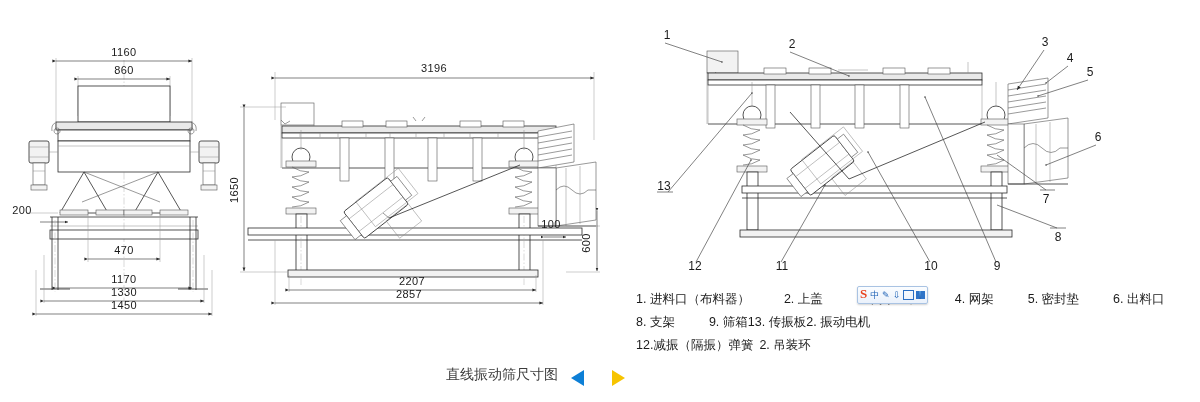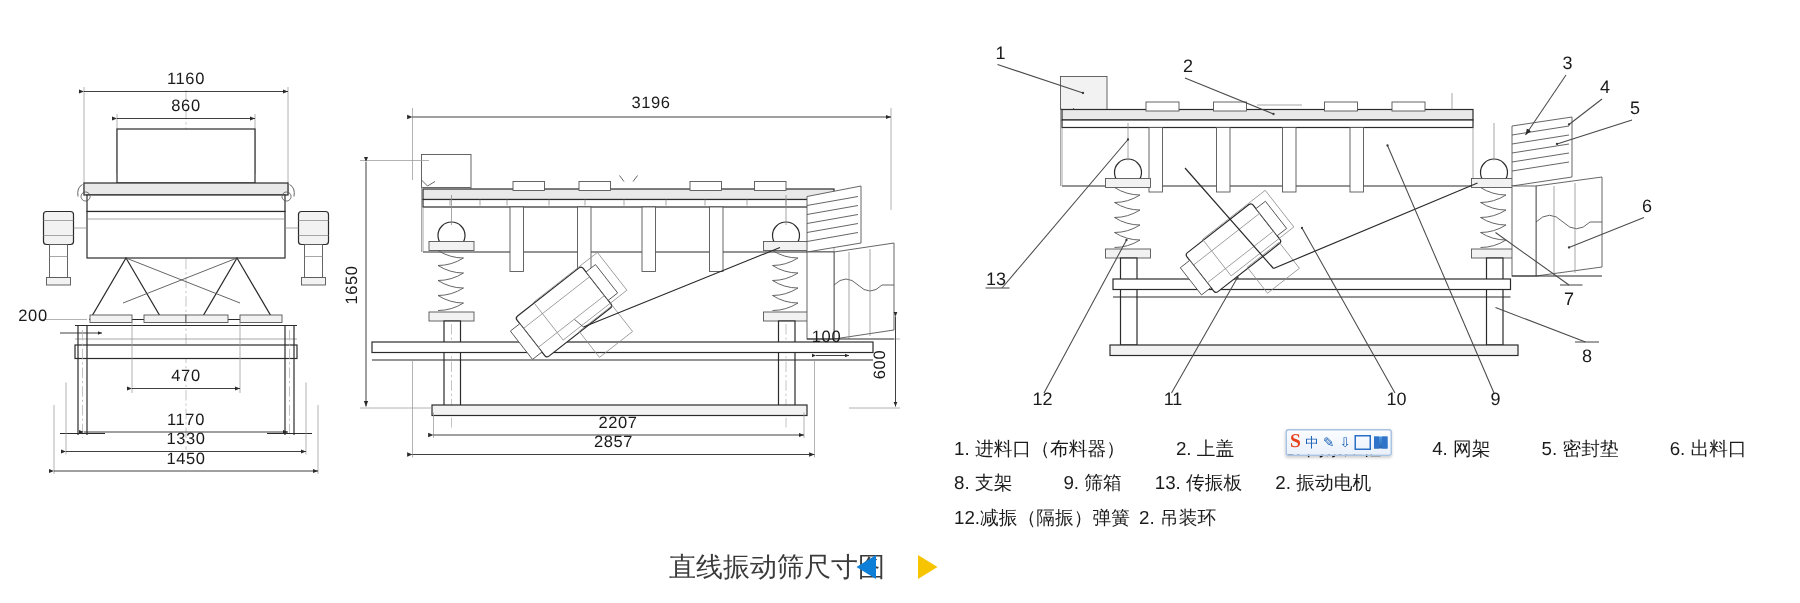--- a/index.html
+++ b/index.html
@@ -24,38 +24,38 @@
   .ln-ctr{stroke:#b0b0b0;stroke-width:.5;fill:none;stroke-dasharray:7 2 1.5 2;}
   .ln-lead{stroke:#4a4a4a;stroke-width:.7;fill:none;}
   .fillw{fill:#ffffff;}
   .fillg{fill:#f2f2f2;}
   .fillgg{fill:#e9e9e9;}
 
   
   .legend{position:absolute;left:636px;top:288px;width:560px;
           font-size:12.5px;line-height:23px;color:#1c1c1c;}
   .legend-row{white-space:nowrap;display:flex;}
-  .legend-item{margin-right:22px;}
+  .legend-item{}
   .legend-item.wide{margin-right:34px;}
 
   
   .ime{position:absolute;left:857px;top:286px;height:16px;display:flex;align-items:center;
        background:linear-gradient(#fbfdff,#eaf1fb);border:1px solid #a9c3e3;border-radius:2px;
        padding:0 1px;box-shadow:0 1px 2px rgba(0,0,0,.18);}
   .ime .s-logo{font-weight:bold;font-size:13px;color:#e8411c;font-family:"Liberation Serif",serif;
                line-height:12px;margin:0 2px 0 1px;transform:translateY(-1px);}
   .ime .ime-btn{font-size:9px;color:#1a5fb4;width:11px;text-align:center;line-height:14px;}
   .ime .ime-sq{width:9px;height:8px;border:1px solid #2a6fc4;margin:0 1px;}
   .ime .ime-grid{width:9px;height:8px;margin:0 1px;
        background:
          linear-gradient(90deg,#2f74c8 0 3px,transparent 3px 5px,#2f74c8 5px 8px),
          linear-gradient(#4f9ae0,#2a63b0);}
 
   
-  .cap{position:absolute;top:366px;font-size:18px;color:#3b3b3b;white-space:nowrap;}
+  .cap{position:absolute;top:366px;font-size:14px;color:#3b3b3b;white-space:nowrap;}
   .cap-left{left:446px;}
   .cap-right{left:638px;}
   .tri{position:absolute;top:370px;width:0;height:0;}
   .tri-blue{left:571px;border-top:8px solid transparent;border-bottom:8px solid transparent;
             border-right:13px solid #0d7fd6;}
   .tri-yellow{left:612px;border-top:8px solid transparent;border-bottom:8px solid transparent;
               border-left:13px solid #f7c400;}
 </style>
 </head>
 <body>

